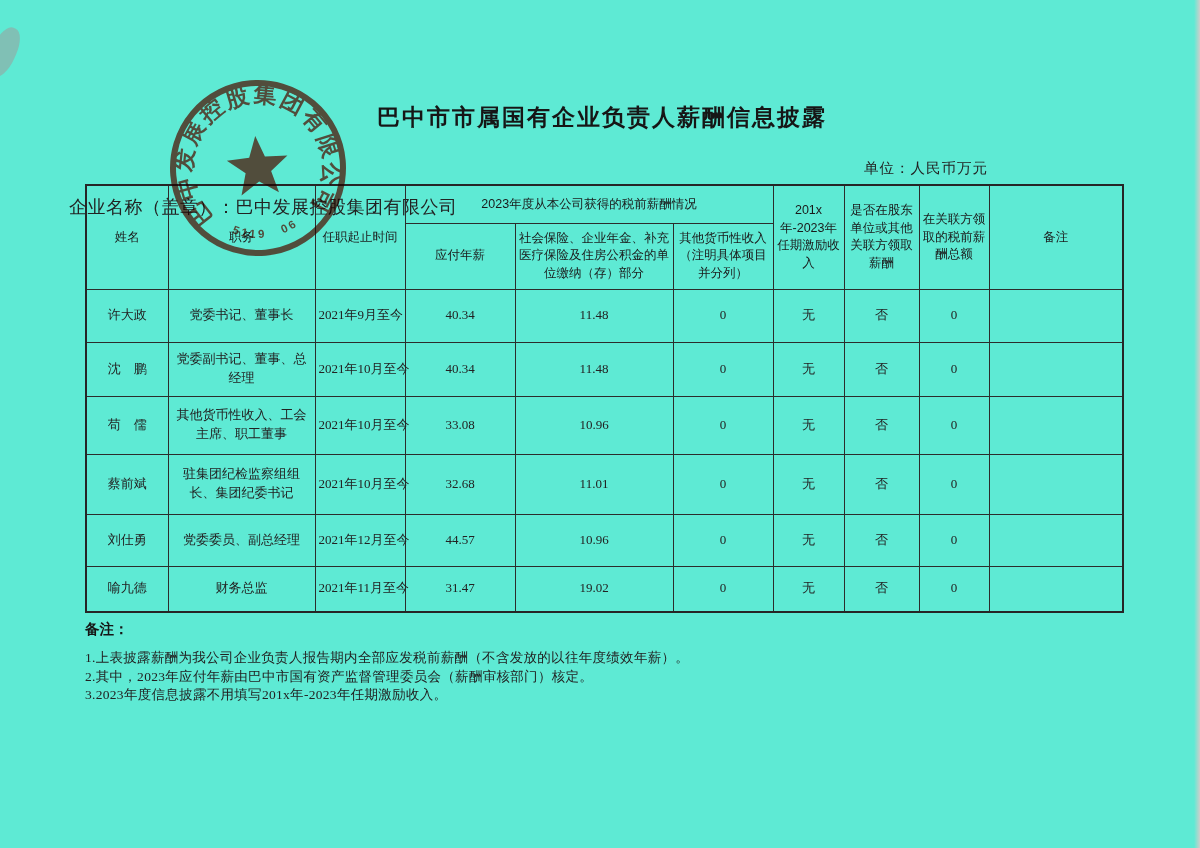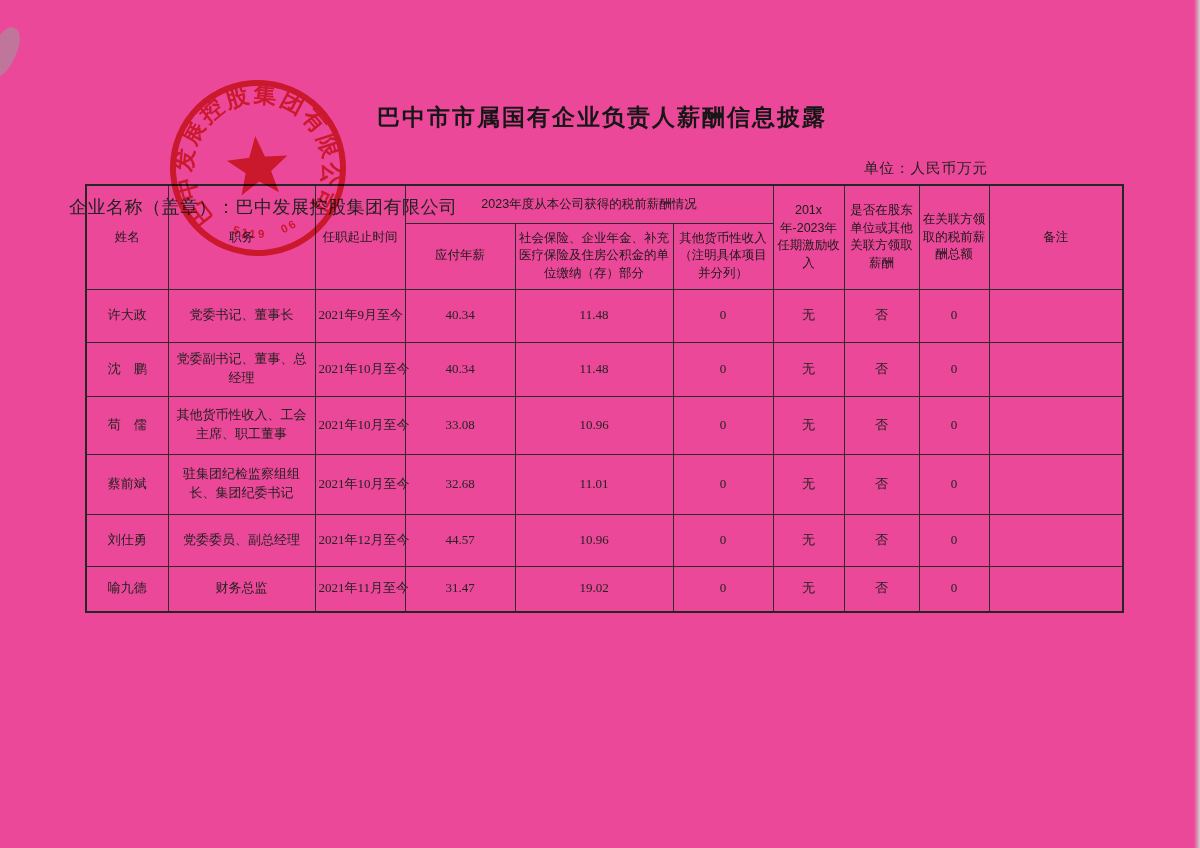--- a/index.html
+++ b/index.html
@@ -5,21 +5,21 @@
   * { margin: 0; padding: 0; box-sizing: border-box; }
   html, body { width: 1200px; height: 848px; overflow: hidden; }
   body {
     font-family: "Liberation Serif", "DejaVu Serif", serif;
     background: #f2f1ee;
     color: #1d1d1d;
   }
   .page {
     position: relative;
     width: 1200px; height: 848px;
-    background: #ec4899;
+    background: #5eead4;
   }
   
   .edge-strip {
     position: absolute; right: 0; top: 0; width: 6px; height: 848px;
     background: linear-gradient(to right, rgba(180,180,175,0), #cfcecb);
   }
   .corner-smudge {
     position: absolute; left: -8px; top: 26px; width: 24px; height: 52px;
     background: #9c9c9a; opacity: .55; border-radius: 45%;
     transform: rotate(24deg);
@@ -208,14 +208,20 @@
       <polygon points="92,60 99.9,81.1 122.4,82.1 104.8,96.2 110.8,117.9 92,105.5 73.2,117.9 79.2,96.2 61.6,82.1 84.1,81.1"></polygon>
       <text class="seal-text" fill="#d63c2e">
         <textPath href="#sealTextArc" startOffset="2" textLength="305" lengthAdjust="spacing">巴中发展控股集团有限公司</textPath>
       </text>
       <text class="seal-num" fill="#d63c2e">
         <textPath href="#sealNumArc" startOffset="0" textLength="96" lengthAdjust="spacing">5119 06164</textPath>
       </text>
     </g>
   </svg>
 
+  <div class="notes">
+    <div class="notes-label">备注：</div>
+    <div class="note-item">1.上表披露薪酬为我公司企业负责人报告期内全部应发税前薪酬（不含发放的以往年度绩效年薪）。</div>
+    <div class="note-item">2.其中，2023年应付年薪由巴中市国有资产监督管理委员会（薪酬审核部门）核定。</div>
+    <div class="note-item">3.2023年度信息披露不用填写201x年-2023年任期激励收入。</div>
+  </div>
 
 </div>
 
 </body></html>

